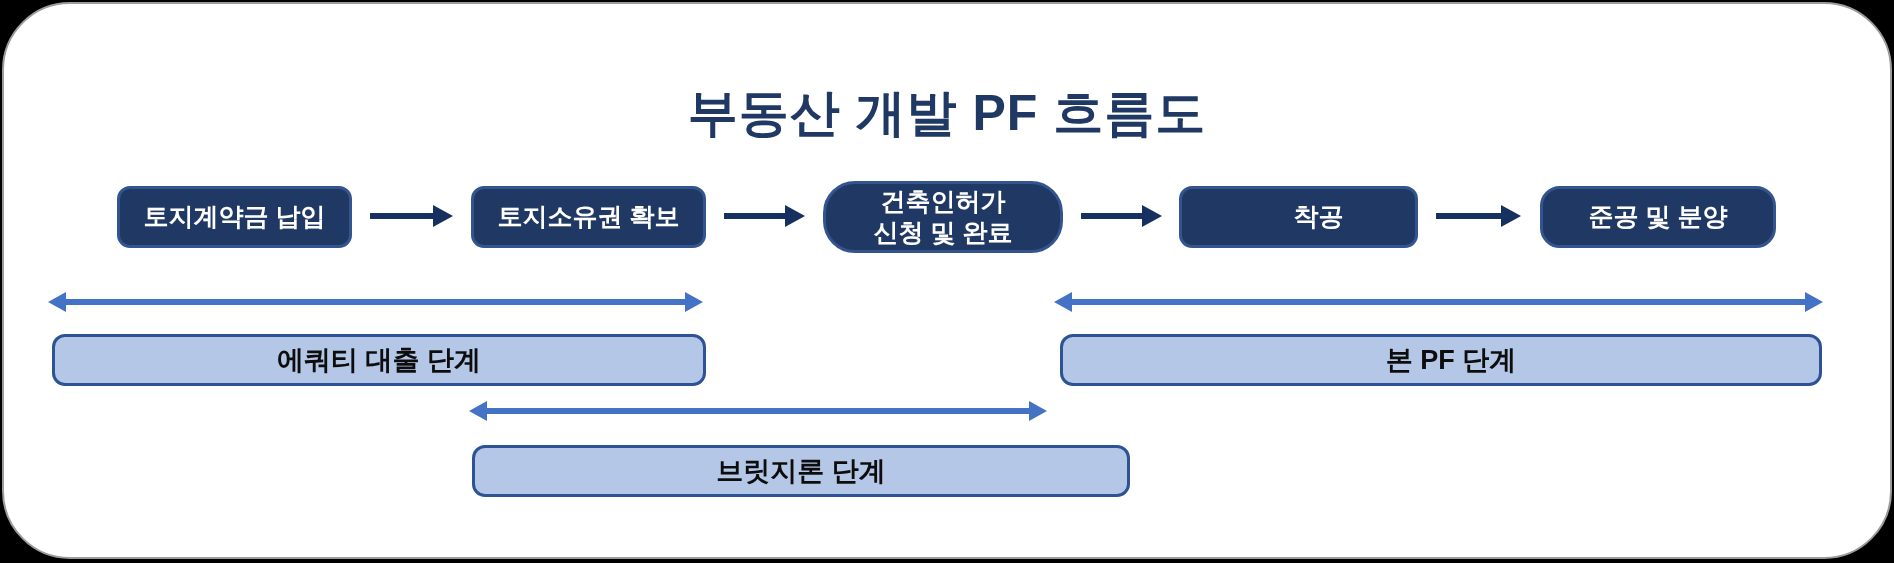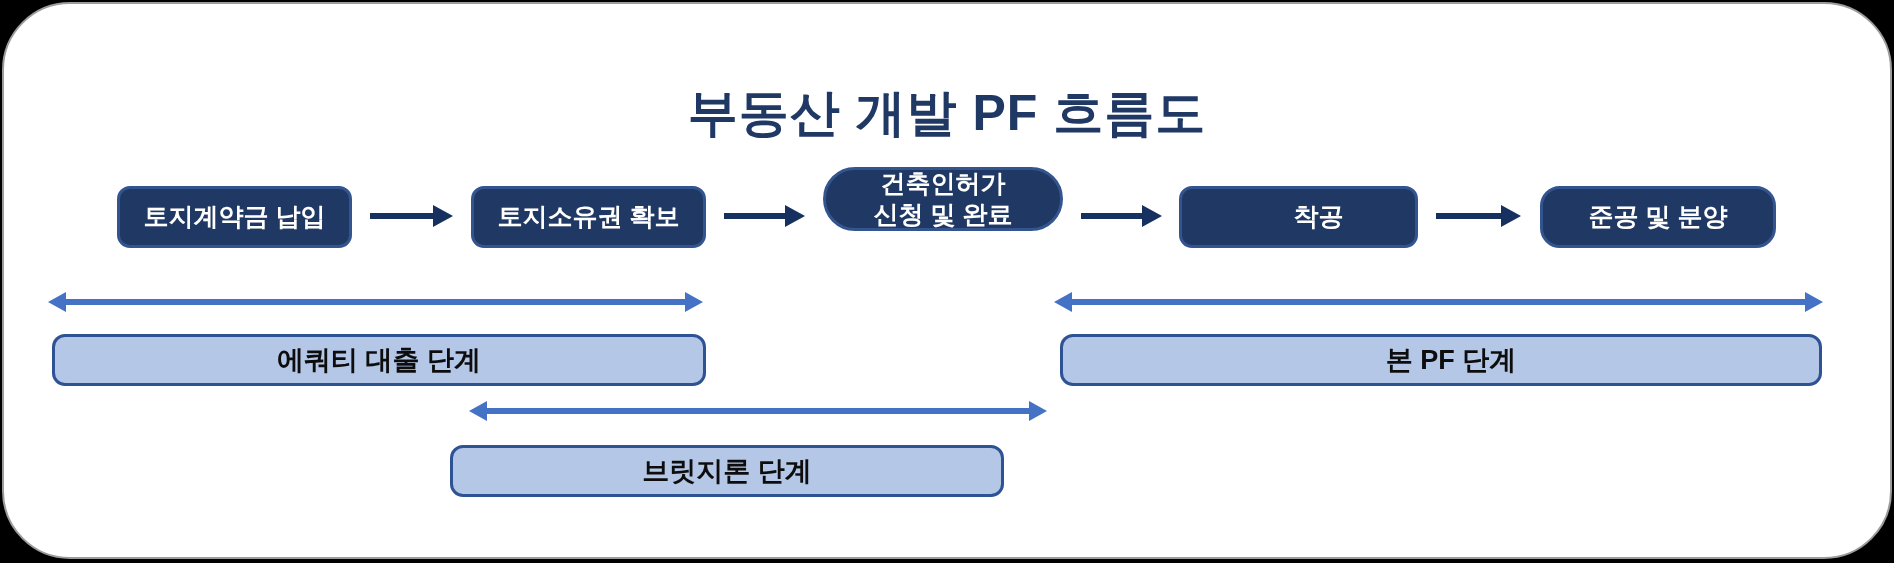--- a/index.html
+++ b/index.html
@@ -37,21 +37,21 @@
     border-radius: 13px;
     box-sizing: border-box;
     display: flex; align-items: center; justify-content: center;
     color: #ffffff;
     font-size: 25px;
     font-weight: bold;
     text-align: center;
     white-space: pre-line;
     line-height: 1.25;
   }
-  .step.tall { top: 163px; height: 64px; border-radius: 32px; }
+  .step.tall { top: 177px; height: 72px; border-radius: 32px; }
   .s1 { left: 113px;  width: 235px; }
   .s2 { left: 467px;  width: 235px; }
   .s3 { left: 819px;  width: 240px; }
   .s4 { left: 1175px; width: 239px; padding-left: 40px; }
   .s5 { left: 1536px; width: 236px; border-radius: 20px; }
 
   
   .conn {
     position: absolute;
     top: 209px; height: 6px;
@@ -107,21 +107,21 @@
     border: 3px solid #2E5395;
     border-radius: 13px;
     box-sizing: border-box;
     display: flex; align-items: center; justify-content: center;
     color: #0d0d0d;
     font-size: 27px;
     font-weight: bold;
   }
   .st-equity { left: 48px;   top: 330px; width: 654px; }
   .st-mainpf { left: 1056px; top: 330px; width: 762px; padding-left: 20px; }
-  .st-bridge { left: 446px;  top: 441px; width: 554px; }
+  .st-bridge { left: 468px;  top: 441px; width: 658px; }
 </style>
 </head>
 <body>
 
 <div class="card">
 
   <div class="title">부동산 개발 PF 흐름도</div>
 
   <div class="step s1">토지계약금 납입</div>
   <div class="conn c1"></div>

